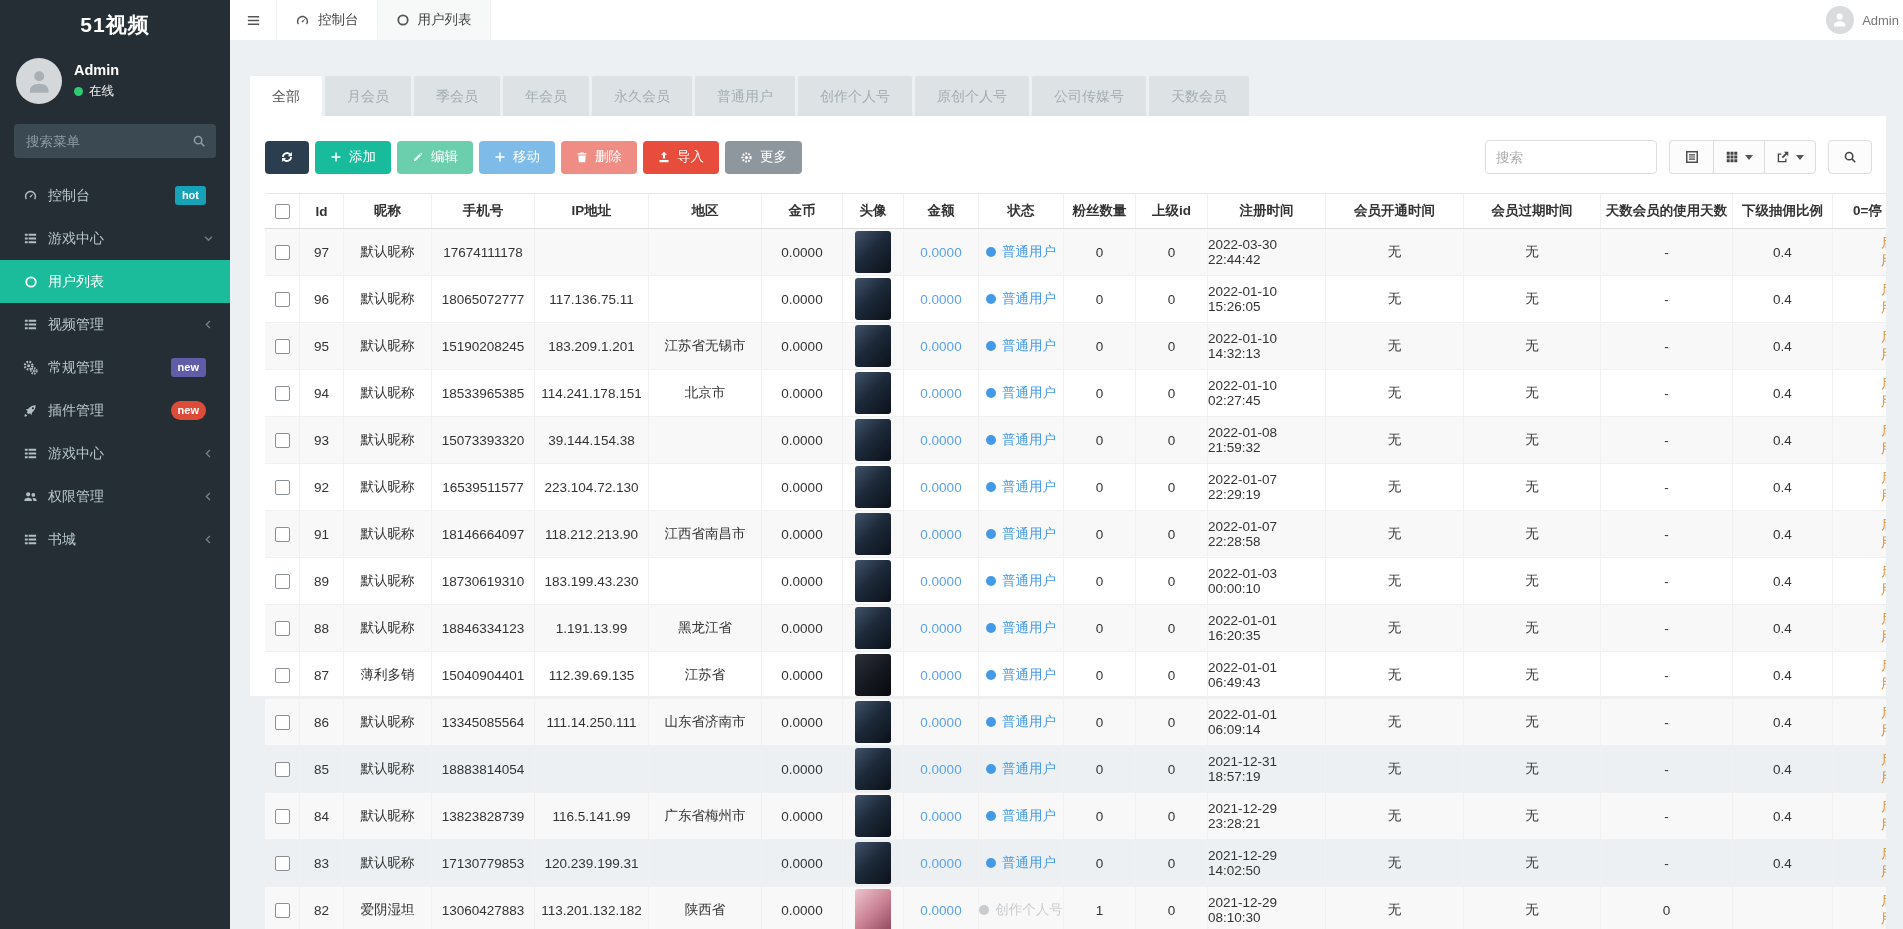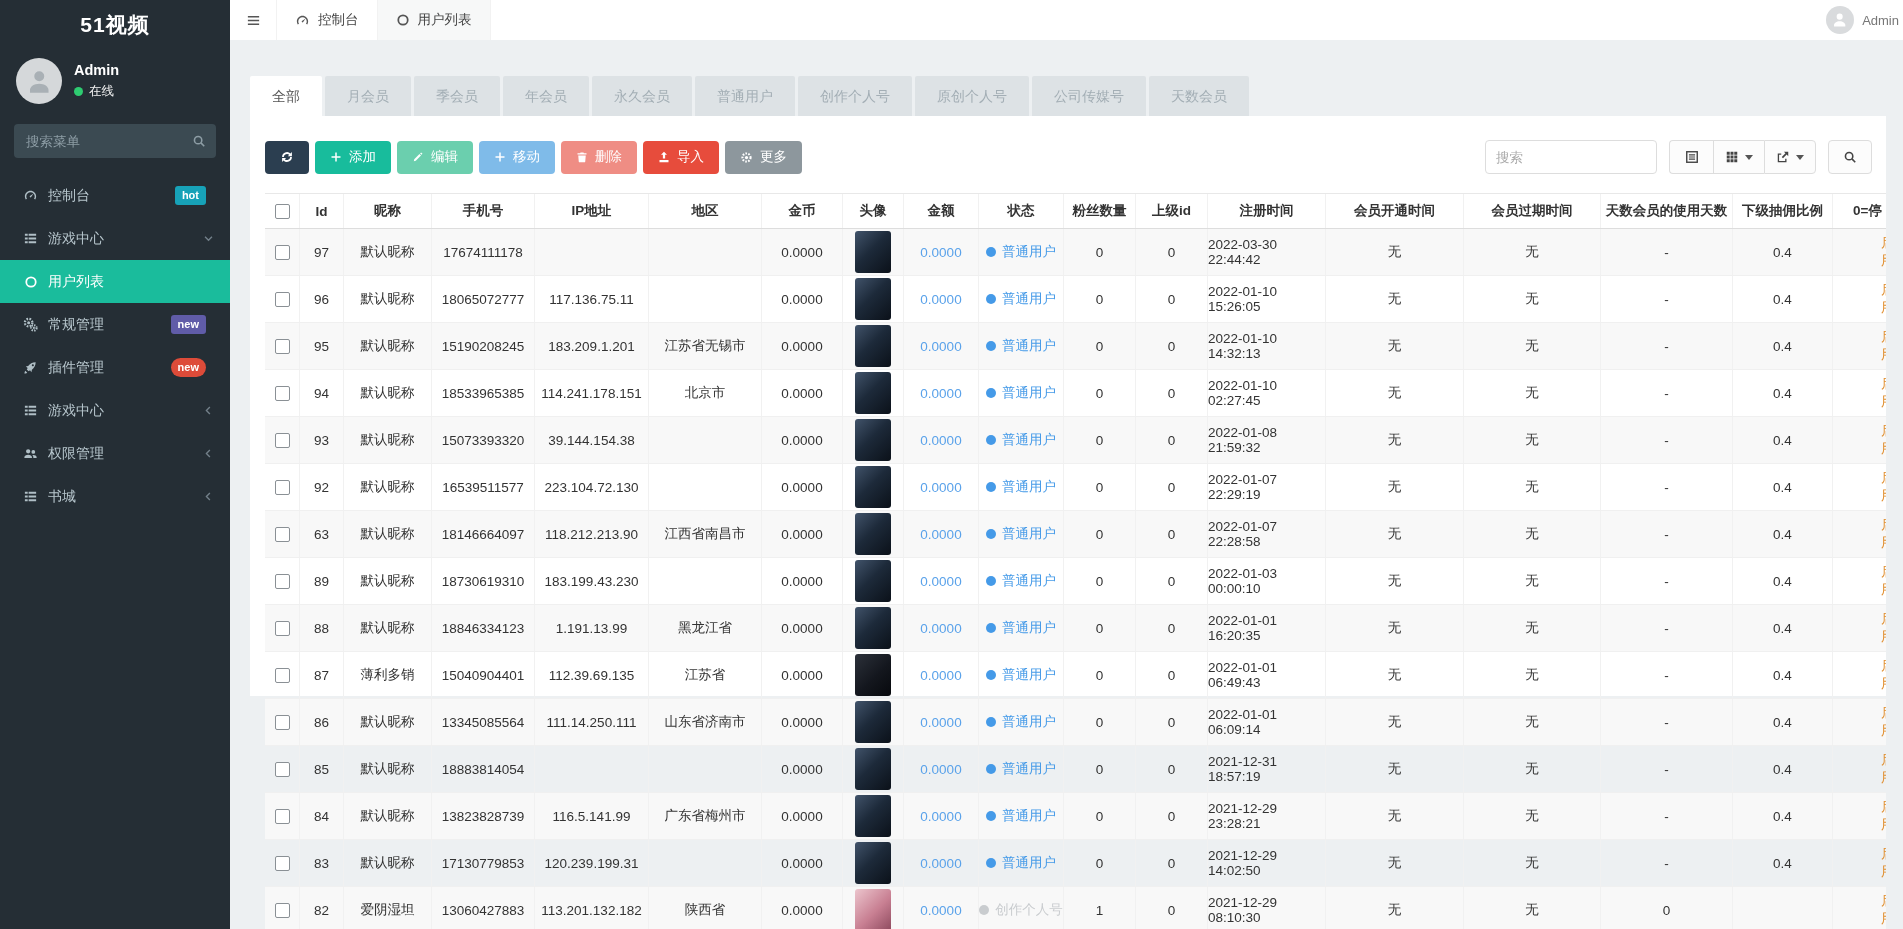--- a/index.html
+++ b/index.html
@@ -141,20 +141,33 @@
             </svg>
           </span>
         </div>
         <div class="menu-item active">
           <span class="icon mi-icon">
             <svg viewBox="0 0 16 16" width="14" height="14">
               <circle cx="8" cy="8" r="5.4" fill="none" stroke="currentColor" stroke-width="2"></circle>
             </svg>
           </span>
           <span class="mi-label">用户列表</span>
+        </div>
+        <div class="menu-item">
+          <span class="icon mi-icon">
+            <svg viewBox="0 0 16 16" width="15" height="15">
+              <path fill="currentColor" d="M2 3h3v2H2zm4 0h8v2H6zM2 7h3v2H2zm4 0h8v2H6zm-4 4h3v2H2zm4 0h8v2H6z"></path>
+            </svg>
+          </span>
+          <span class="mi-label">视频管理</span>
+          <span class="icon mi-arrow">
+            <svg viewBox="0 0 16 16" width="11" height="11">
+              <path fill="none" stroke="currentColor" stroke-width="2" d="M10 3 5 8l5 5"></path>
+            </svg>
+          </span>
         </div>
         <div class="menu-item">
           <span class="icon mi-icon">
             <svg viewBox="0 0 16 16" width="15" height="15">
               <g fill="none" stroke="currentColor">
                 <circle cx="6" cy="6" r="4" stroke-width="2.4" stroke-dasharray="1.8 1.4"></circle>
                 <circle cx="6" cy="6" r="1.6" fill="currentColor" stroke="none"></circle>
                 <circle cx="11.6" cy="11.6" r="2.9" stroke-width="2.2" stroke-dasharray="1.5 1.2"></circle>
                 <circle cx="11.6" cy="11.6" r="1.1" fill="currentColor" stroke="none"></circle>
               </g>
@@ -587,21 +600,21 @@
                 <div class="cell" style="width:132px">-</div>
                 <div class="cell" style="width:100px">0.4</div>
                 <div class="cell c-last" style="width:70px">
                   <span>启用</span>
                 </div>
               </div>
               <div class="tr">
                 <div class="cell c-cb">
                   <span class="cb"></span>
                 </div>
-                <div class="cell" style="width:44px">63</div>
+                <div class="cell" style="width:44px">91</div>
                 <div class="cell" style="width:88px">默认昵称</div>
                 <div class="cell" style="width:103px">18146664097</div>
                 <div class="cell" style="width:114px">118.212.213.90</div>
                 <div class="cell" style="width:113px">江西省南昌市</div>
                 <div class="cell" style="width:81px">0.0000</div>
                 <div class="cell" style="width:61px">
                   <div class="avatar dark"></div>
                 </div>
                 <div class="cell" style="width:75px">
                   <span class="amount-link">0.0000</span>

